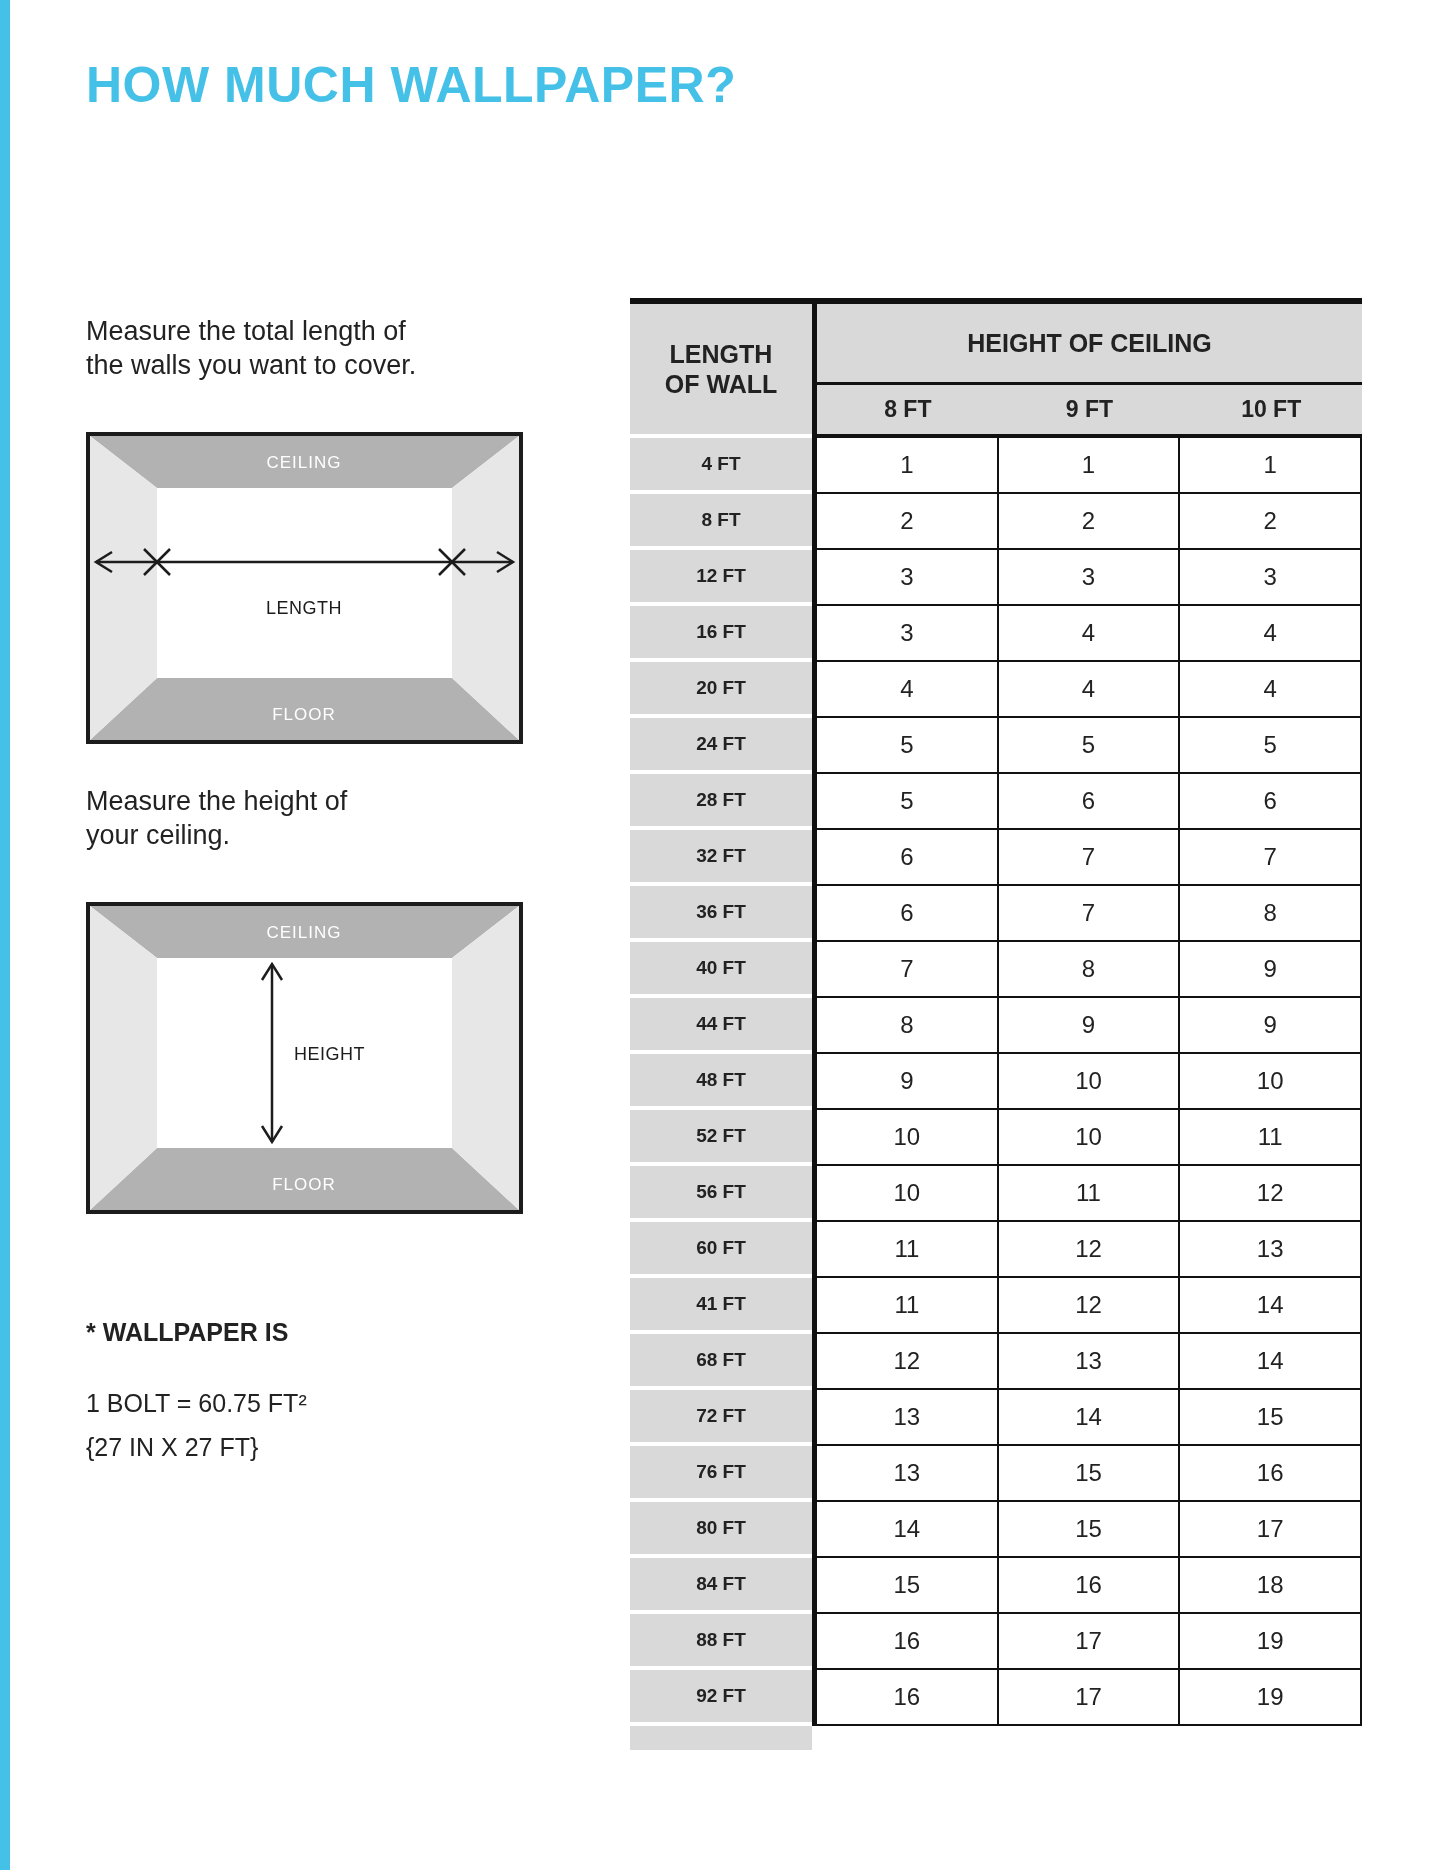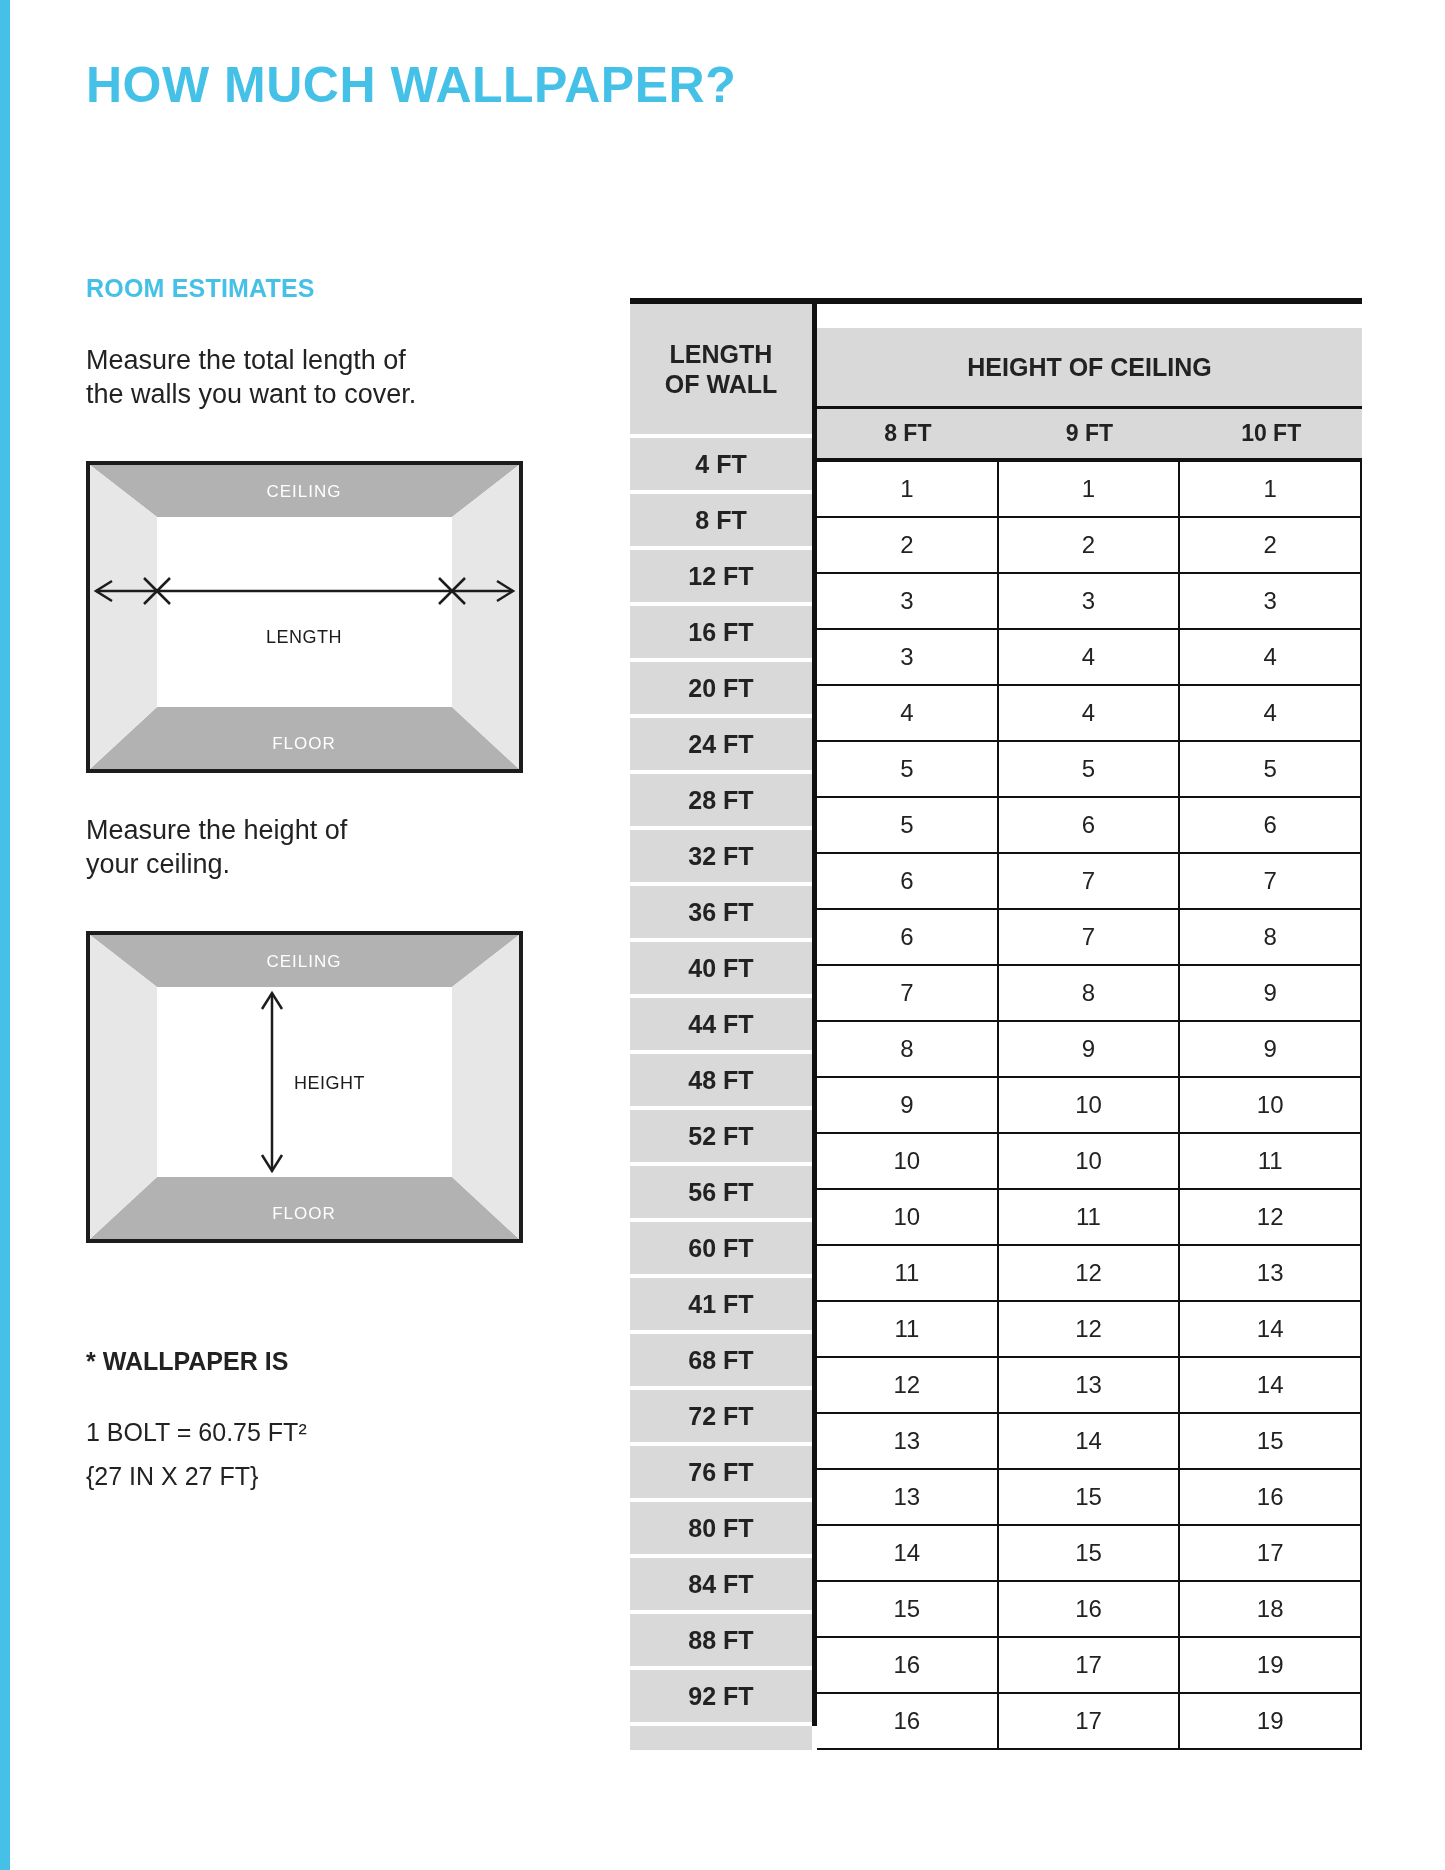--- a/index.html
+++ b/index.html
@@ -27,28 +27,28 @@
   .t-body { display:flex; align-items:flex-start; }
   .t-left { width:182px; flex:0 0 auto; }
   .t-corner {
     height:130px; margin-bottom:4px; background:var(--cell-gray,#D9D9D9);
     display:flex; align-items:center; justify-content:center; text-align:center;
     font-size:25px; font-weight:bold; white-space:pre-line; line-height:30px;
   }
   .t-label {
     height:52px; margin-bottom:4px; background:var(--cell-gray,#D9D9D9);
     display:flex; align-items:center; justify-content:center;
-    font-size:25px; font-weight:bold;
+    font-size:19px; font-weight:bold;
   }
   .t-left-foot { height:24px; background:var(--cell-gray,#D9D9D9); }
   .t-vline { width:5px; height:1422px; background:#111111; flex:0 0 auto; }
   .t-right { flex:1; }
   .t-hoc {
     height:78px; background:var(--cell-gray,#D9D9D9); border-bottom:3px solid #111111;
-    display:flex; align-items:center; justify-content:center; font-size:25px; font-weight:bold;margin-top:24px;
+    display:flex; align-items:center; justify-content:center; font-size:25px; font-weight:bold;
   }
   .t-subs { display:flex; border-bottom:4px solid #111111; }
   .t-sub {
     flex:1; height:49px; background:var(--cell-gray,#D9D9D9);
     display:flex; align-items:center; justify-content:center; font-size:23px; font-weight:bold;
   }
   .t-row { display:flex; height:56px; box-sizing:border-box; border-bottom:2px solid #111111; }
   .t-cell {
     flex:1; display:flex; align-items:center; justify-content:center;
     border-right:2px solid #111111; font-size:24px;
@@ -56,21 +56,20 @@
   svg text { font-family:"Liberation Sans", sans-serif; }
 </style>
 </head>
 <body>
 
 <div class="page">
   <div class="accent-stripe"></div>
   <h1 class="page-title">HOW MUCH WALLPAPER?</h1>
 
   <div class="left-col">
-    <div class="section-heading">ROOM ESTIMATES</div>
 
     <p class="para">Measure the total length of
 the walls you want to cover.</p>
 
     <svg class="diagram" width="437" height="312" viewBox="0 0 437 312">
       <rect x="2" y="2" width="433" height="308" fill="#ffffff" stroke="#1c1c1c" stroke-width="4"></rect>
       <polygon points="4,4 433,4 366,56 71,56" fill="#b2b2b2"></polygon>
       <polygon points="4,308 433,308 366,246 71,246" fill="#b2b2b2"></polygon>
       <polygon points="4,4 71,56 71,246 4,308" fill="#e7e7e7"></polygon>
       <polygon points="433,4 366,56 366,246 433,308" fill="#e7e7e7"></polygon>

